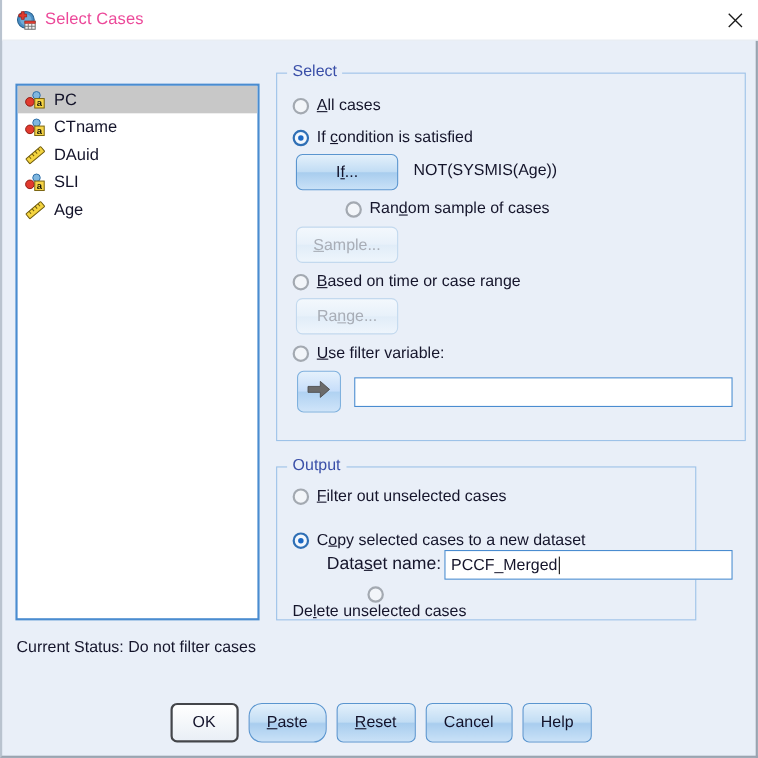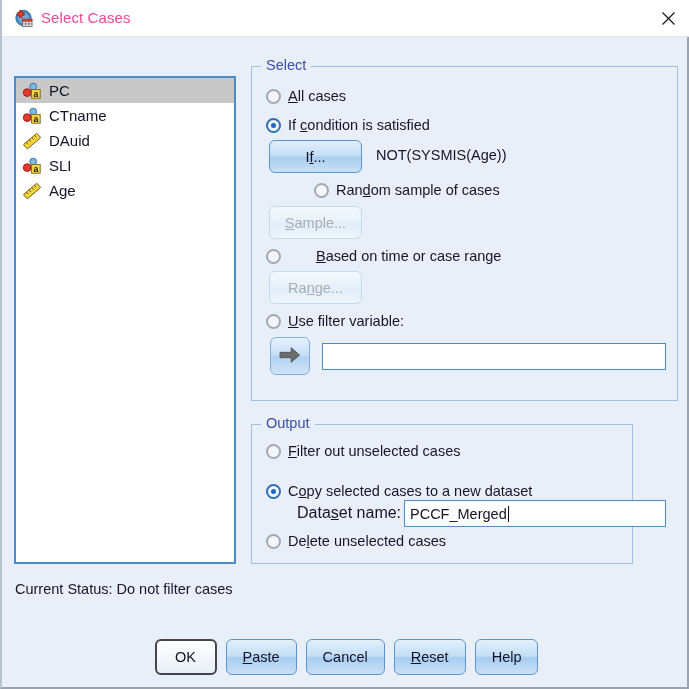--- a/index.html
+++ b/index.html
@@ -368,21 +368,21 @@
 
   <div class="radio-row" style="left:276px; top:182px;margin-left:36px;">
     <span class="radio off"></span>
     <span class="radio-label">Ran<span class="mn">d</span>om sample of cases</span>
   </div>
 
   <div class="btn disabled" id="btn-sample">
     <span><span class="mn">S</span>ample...</span>
   </div>
 
-  <div class="radio-row" style="left:264px; top:248px;gap:28px;">
+  <div class="radio-row" style="left:264px; top:248px;">
     <span class="radio off"></span>
     <span class="radio-label"><span class="mn">B</span>ased on time or case range</span>
   </div>
 
   <div class="btn disabled" id="btn-range">
     <span>Ra<span class="mn">n</span>ge...</span>
   </div>
 
   <div class="radio-row" style="left:264px; top:313px;">
     <span class="radio off"></span>
@@ -415,39 +415,39 @@
     <span class="radio-label">C<span class="mn">o</span>py selected cases to a new dataset</span>
   </div>
 
   <div id="dataset-name-label">Data<span class="mn">s</span>et name:</div>
 
   <div class="textfield" id="dataset-name-field">
     <span>PCCF_Merged</span>
       <span class="caret"></span>
   </div>
 
-  <div class="radio-row" style="left:264px; top:533px;">
+  <div class="radio-row" style="left:264px; top:533px;flex-direction:column;">
     <span class="radio off"></span>
     <span class="radio-label">De<span class="mn">l</span>ete unselected cases</span>
   </div>
 
   <div id="status-text">Current Status: Do not filter cases</div>
 
   <div id="footer-buttons">
 
   <div class="footer-btn btn default" style="position: relative;">
         <span>OK</span>
       </div>
+      <div class="footer-btn btn primary" style="position: relative; border-radius: 12px;">
+        <span><span class="mn">P</span>aste</span>
+      </div>
       <div class="footer-btn btn primary" style="position: relative;">
-        <span><span class="mn">P</span>aste</span>
+        <span><span class="mn">R</span>eset</span>
       </div>
       <div class="footer-btn btn primary" style="position: relative;">
         <span>Cancel</span>
       </div>
-      <div class="footer-btn btn primary" style="position: relative;">
-        <span><span class="mn">R</span>eset</span>
-      </div>
       <div class="footer-btn btn primary" style="position: relative; justify-content: flex-end;">
         <span>Help</span>
       </div>
     </div>
 
 </div>
 
 </body></html>

